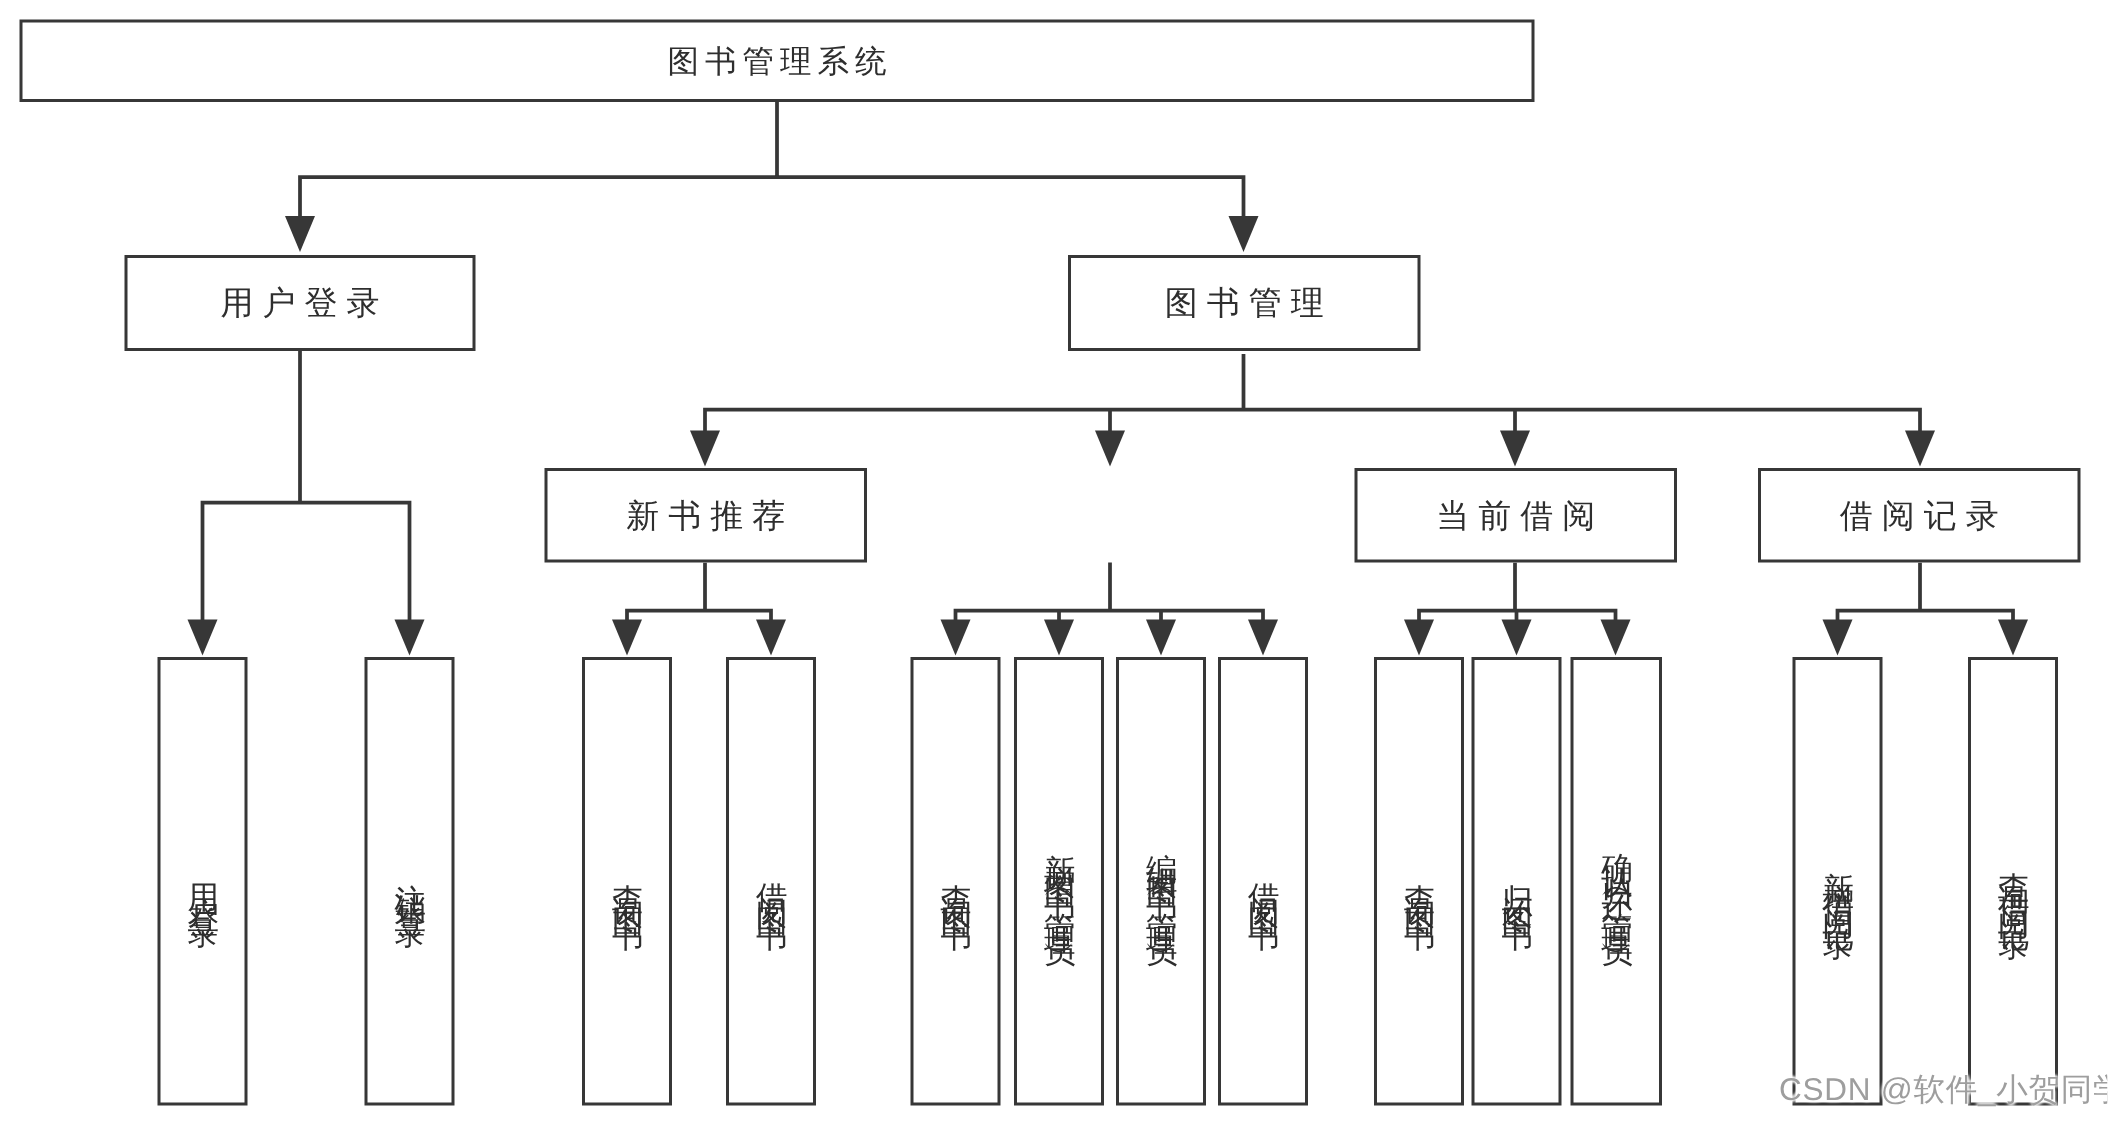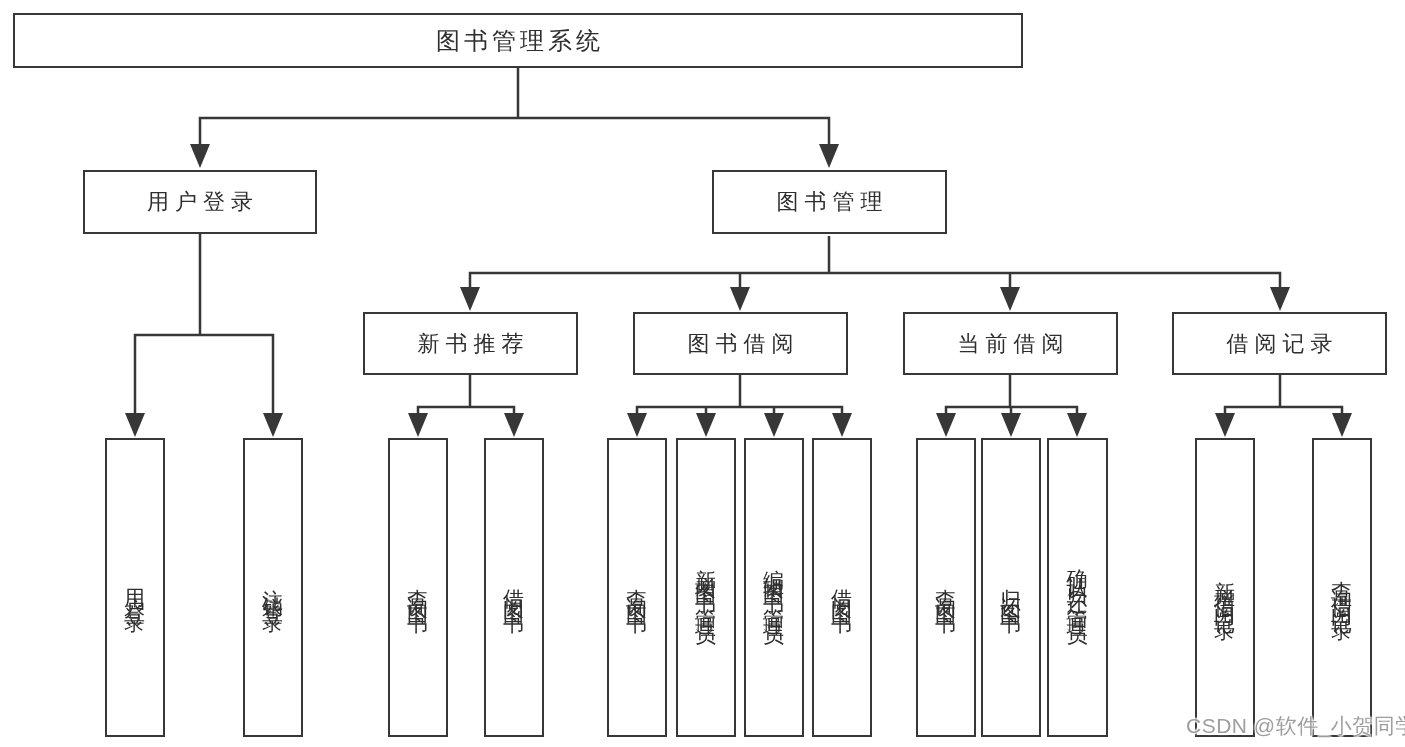--- a/index.html
+++ b/index.html
@@ -22,21 +22,21 @@
 
   .node{
     position:absolute;
     box-sizing:border-box;
     border:2.5px solid var(--line);
     background:#fff;
     display:flex;align-items:center;justify-content:center;
     color:var(--text);
   }
   .h-node{font-size:22px;letter-spacing:6px;text-indent:6px;}
-  .root-node{font-size:24px;letter-spacing:4px;text-indent:4px;}
+  .root-node{font-size:21px;letter-spacing:4px;text-indent:4px;}
   .leaf{width:60px;top:438px;height:299px;}
   .leaf .v-text{
     writing-mode:vertical-rl;
     text-orientation:mixed;
     font-size:21px;
     letter-spacing:8px;
     line-height:1;
     white-space:nowrap;
     color:var(--text);
   }
@@ -106,23 +106,20 @@
   <div class="node h-node" style="left:83px;top:170px;width:234px;height:64px;">
     <span>用户登录</span>
   </div>
   <div class="node h-node" style="left:712px;top:170px;width:235px;height:64px;">
     <span>图书管理</span>
   </div>
 
   <div class="node h-node" style="left:363px;top:312px;width:215px;height:63px;">
     <span>新书推荐</span>
   </div>
-  <div class="node h-node" style="left:633px;top:312px;width:215px;height:63px;">
-    <span>图书借阅</span>
-  </div>
   <div class="node h-node" style="left:903px;top:312px;width:215px;height:63px;align-items:center;">
     <span>当前借阅</span>
   </div>
   <div class="node h-node" style="left:1172px;top:312px;width:215px;height:63px;">
     <span>借阅记录</span>
   </div>
 
   <div class="node leaf" style="left:105px;">
     <span class="v-text">用户登录</span>
   </div>

